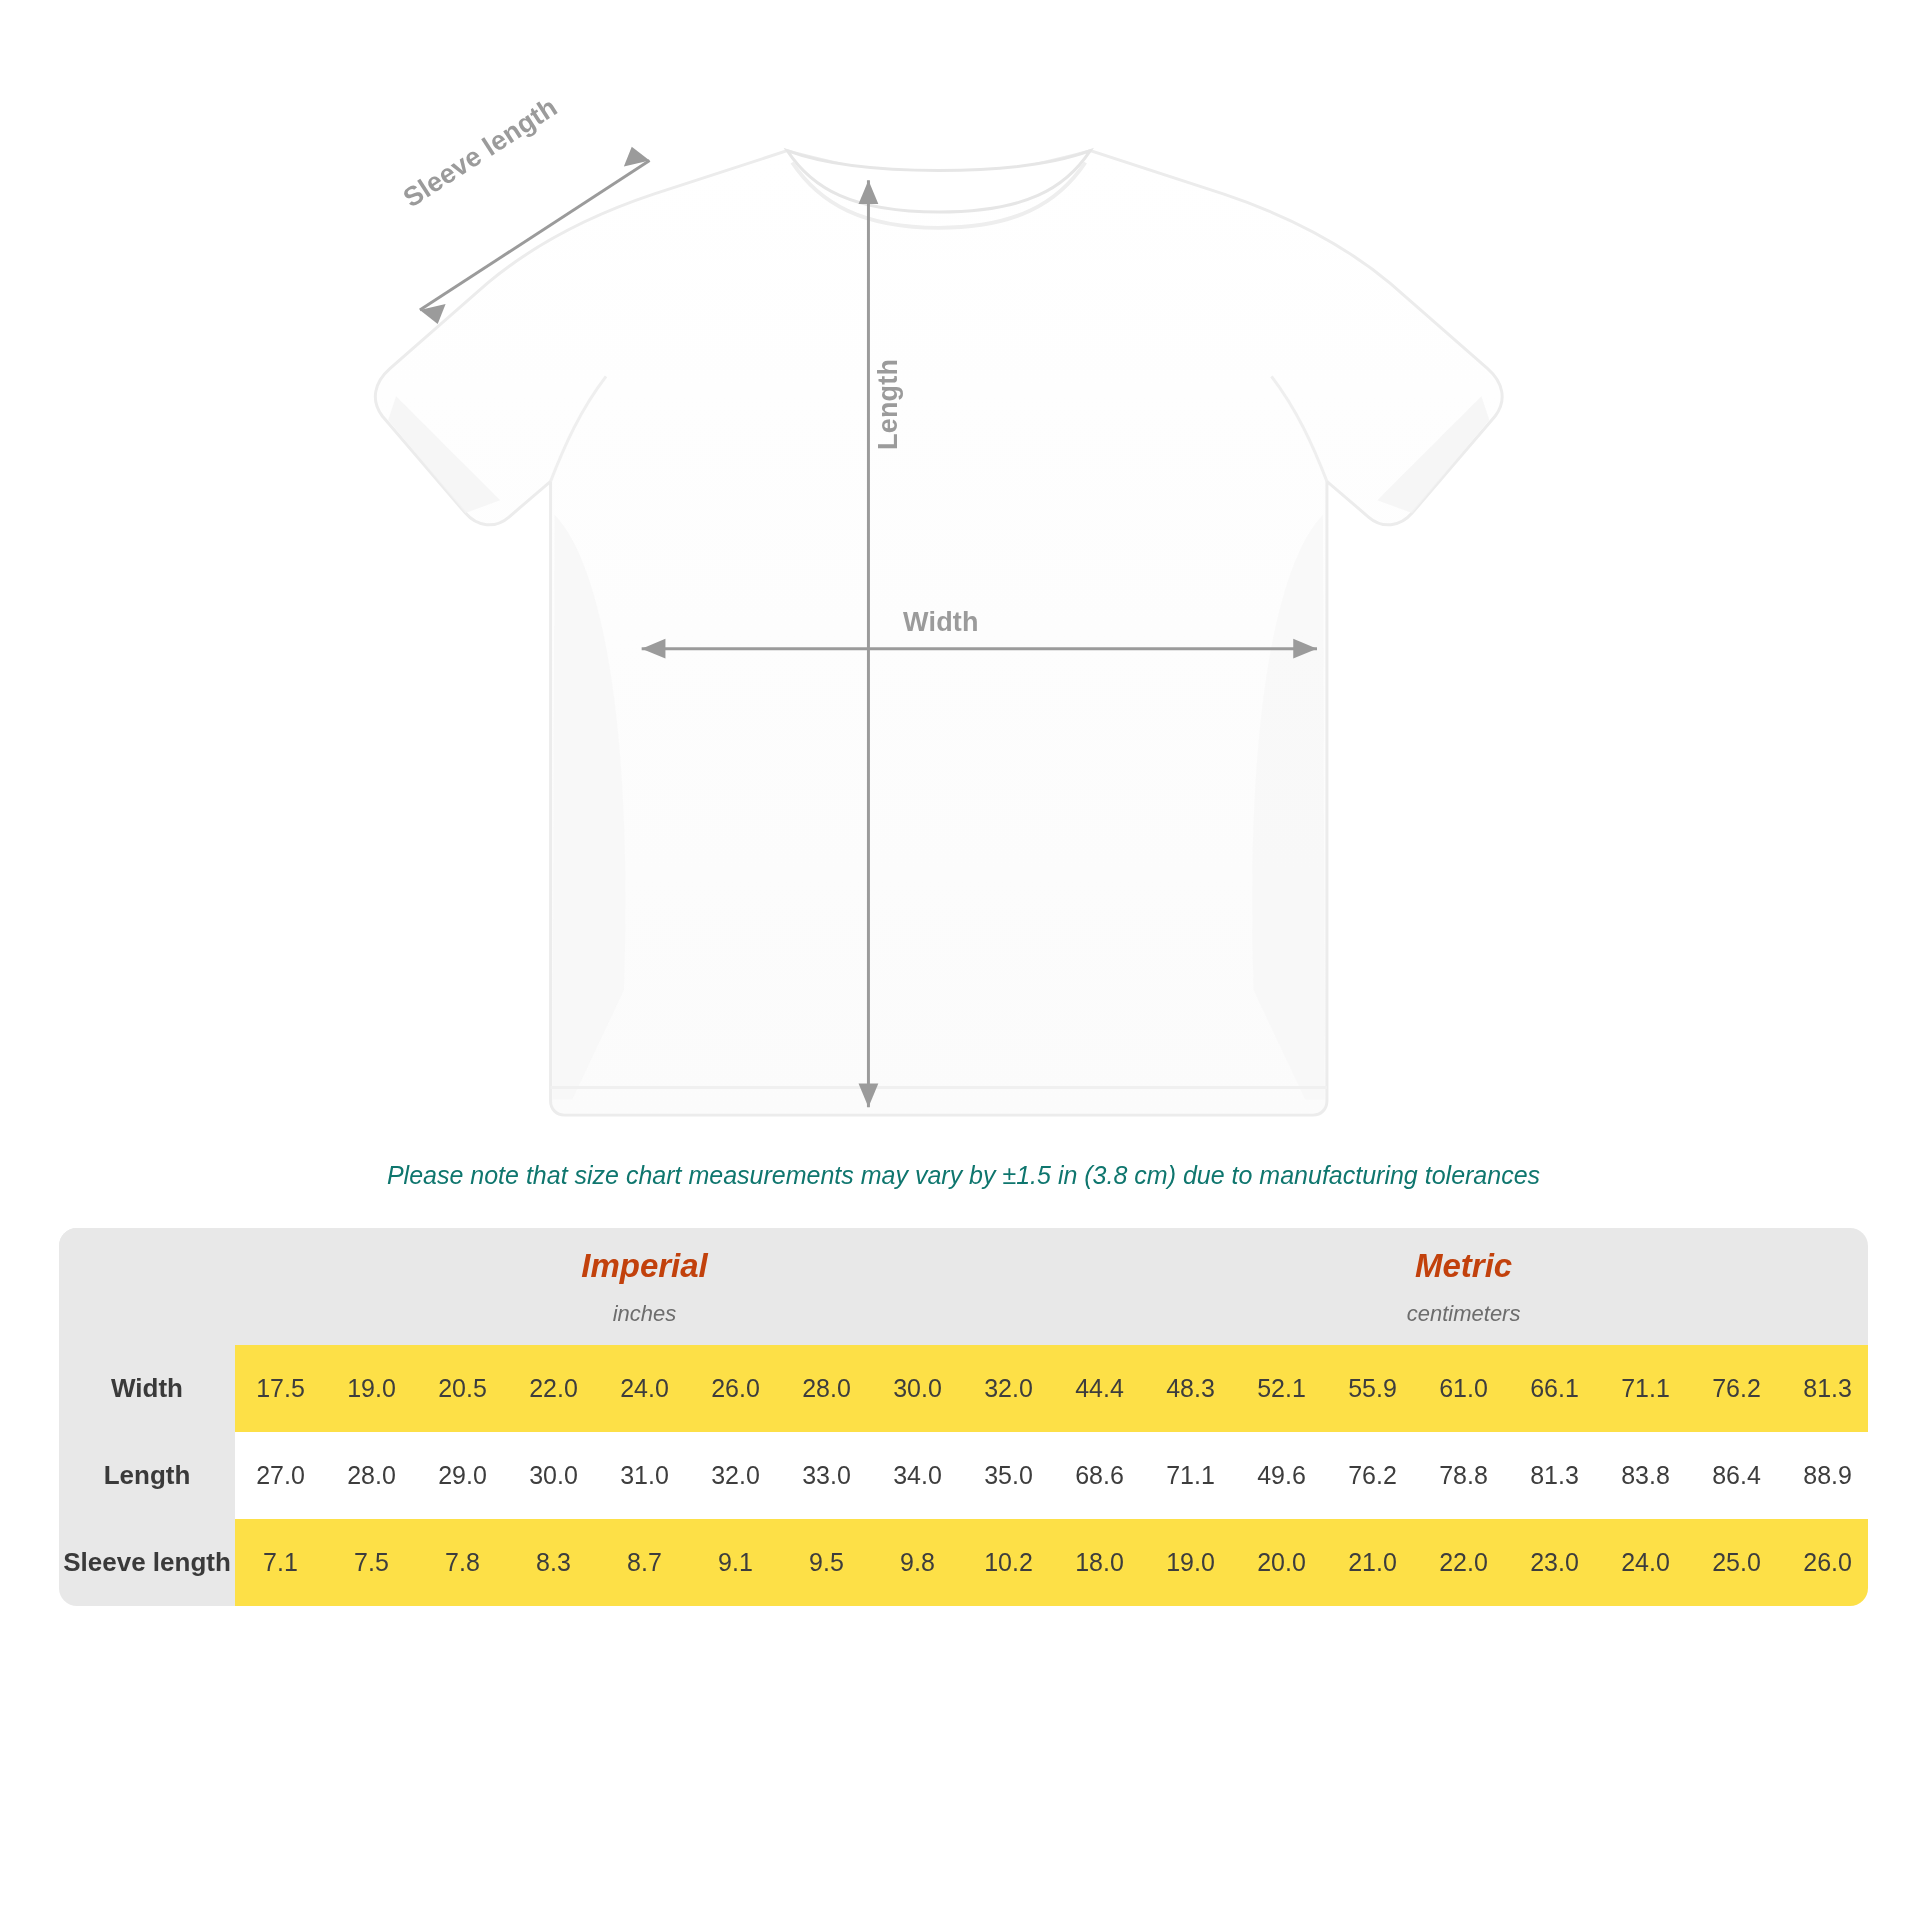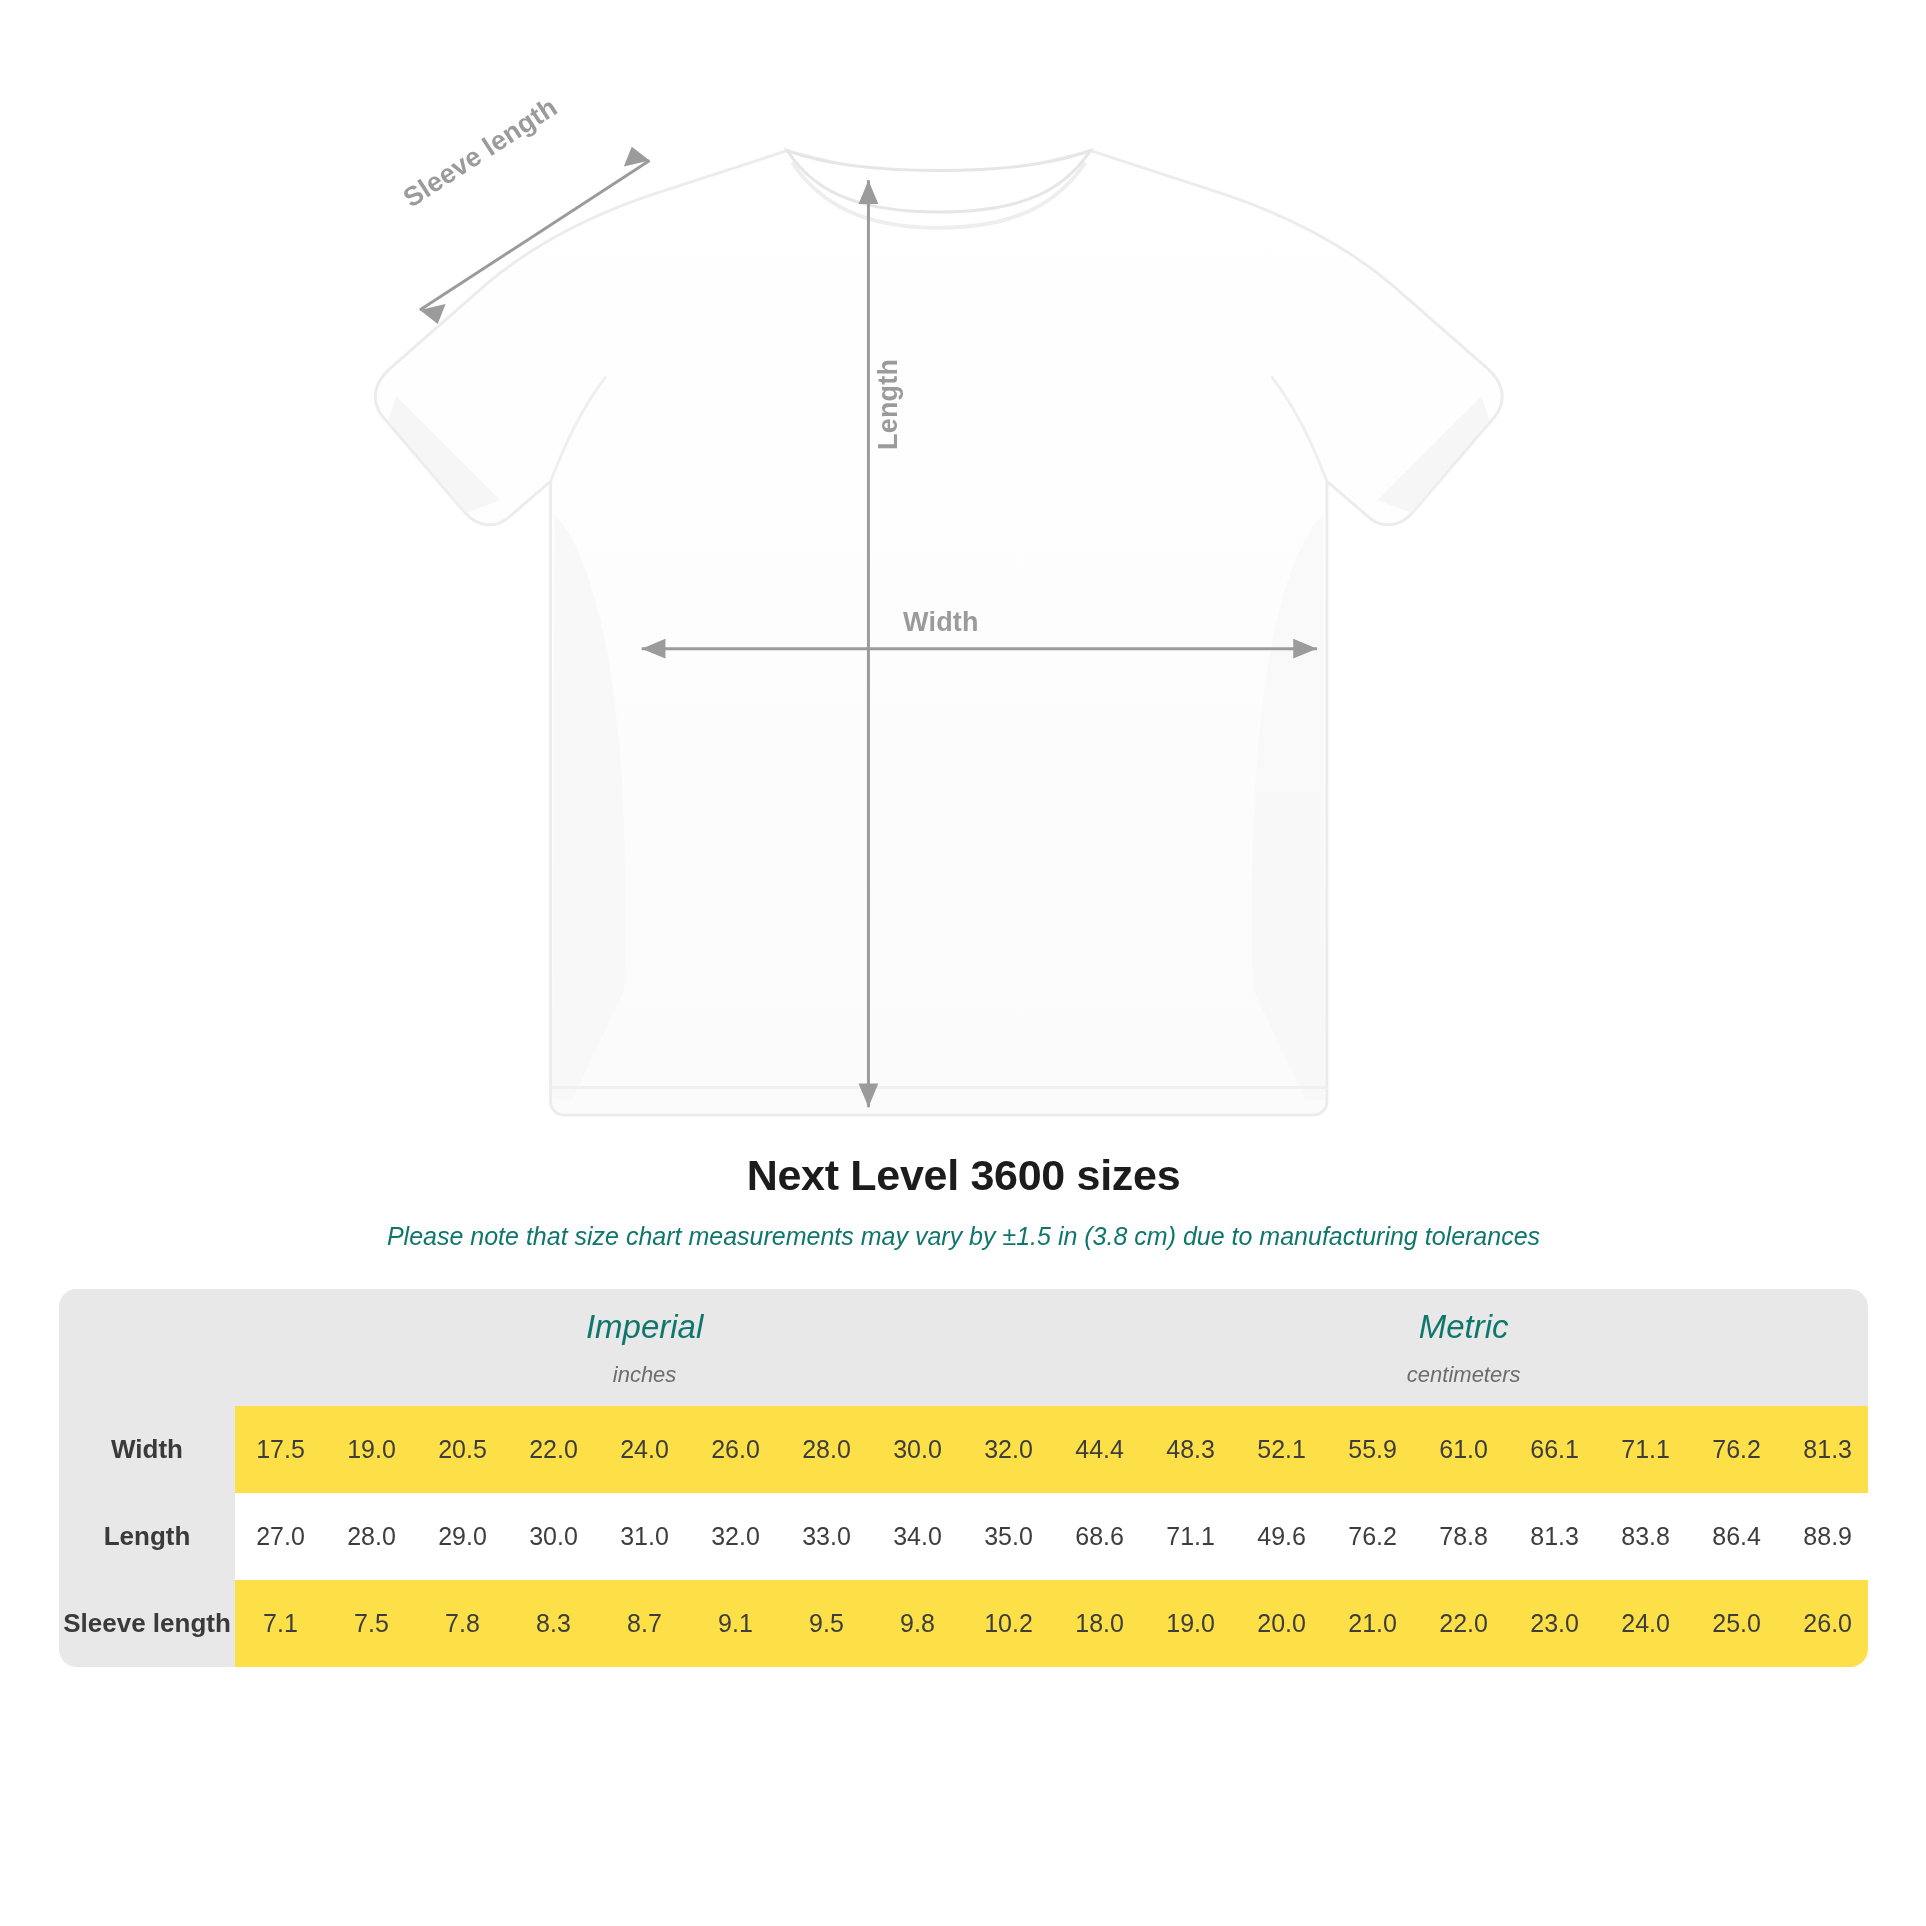--- a/index.html
+++ b/index.html
@@ -93,22 +93,22 @@
     font-size: 25px;
     color: #3d3d3d;
   }
   .unit-head {
     background: #e8e8e8;
     height: 117px;
     font-style: italic;
   }
   .unit-head .unit-name {
     font-size: 33px;
-    font-weight: normal;
-    color: #0f766e;
+    font-weight: bold;
+    color: #c2410c;
     font-style: italic;
   }
   .unit-head .unit-sub {
     font-size: 22px;
     color: #6d6d6d;
     font-style: italic;
     margin-top: 16px;
   }
   .corner-cell {
     background: #e8e8e8;
@@ -214,21 +214,20 @@
         <path d="M1330,655 l-24,-10 l0,20 z" fill="#9b9b9b" stroke="none"></path>
       </g>
     </svg>
 
     <div class="annot sleeve">Sleeve length</div>
     <div class="annot length">Length</div>
     <div class="annot width">Width</div>
   </div>
 
   <div class="title-block">
-    <div class="chart-title">Next Level 3600 sizes</div>
     <div class="chart-note">Please note that size chart measurements may vary by ±1.5 in (3.8 cm) due to manufacturing tolerances</div>
   </div>
 
   <div class="table-wrap">
     <table class="size-table">
       <colgroup>
         <col class="label-col">
         <col class="val-col">
           <col class="val-col">
           <col class="val-col">

